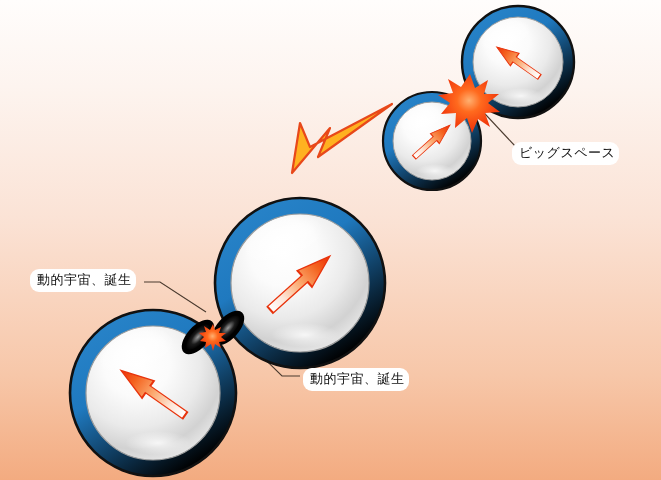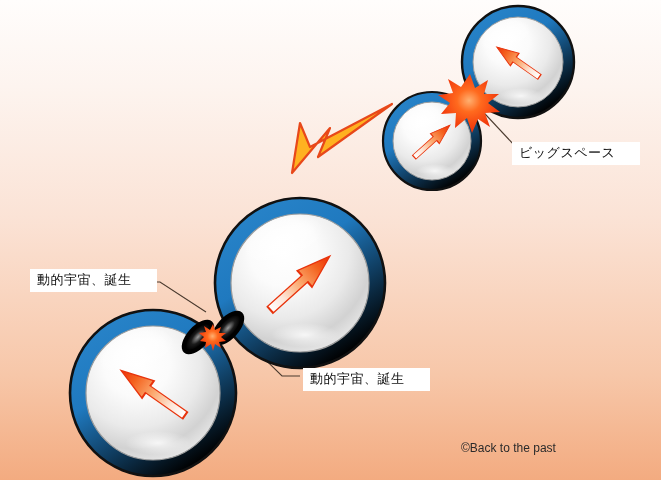--- a/index.html
+++ b/index.html
@@ -26,23 +26,24 @@
     height: 480px;
     display: block;
   }
   .callout {
     position: absolute;
     background: #ffffff;
     color: #101010;
     font-size: 13px;
     line-height: 1.25;
     letter-spacing: 0.5px;
-    padding: 3px 25px 4px 7px;
+    padding: 3px 4px 4px 7px;
     white-space: nowrap;
     font-family: Liberation Sans, sans-serif;
+    border-radius: 9px;
   }
   .credit {
     position: absolute;
     color: #2b2b2b;
     font-size: 12px;
     white-space: nowrap;
     font-family: "Liberation Sans", "DejaVu Sans", sans-serif;
   }
 </style>
 </head>
@@ -177,15 +178,14 @@
            L199,333 L206,332 L204,326 L210,330 Z"></path>
     </g>
   </svg>
 
   <div class="callout" style="left:512px; top:142px;">ビッグスペース</div>
 
   <div class="callout" style="left:30px; top:269px;">動的宇宙、誕生</div>
 
   <div class="callout" style="left:303px; top:368px;">動的宇宙、誕生</div>
 
-  <div class="credit" style="left:461px; top:441px;">©Back to the past</div>
 
 </div>
 
 </body></html>

